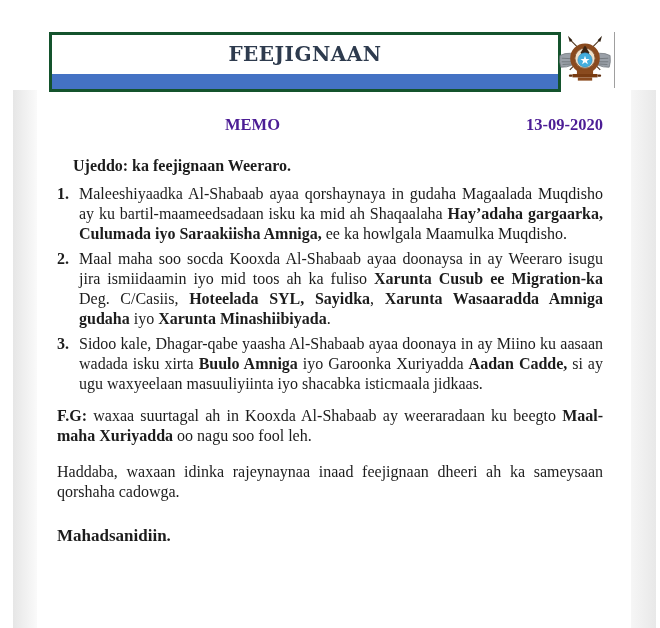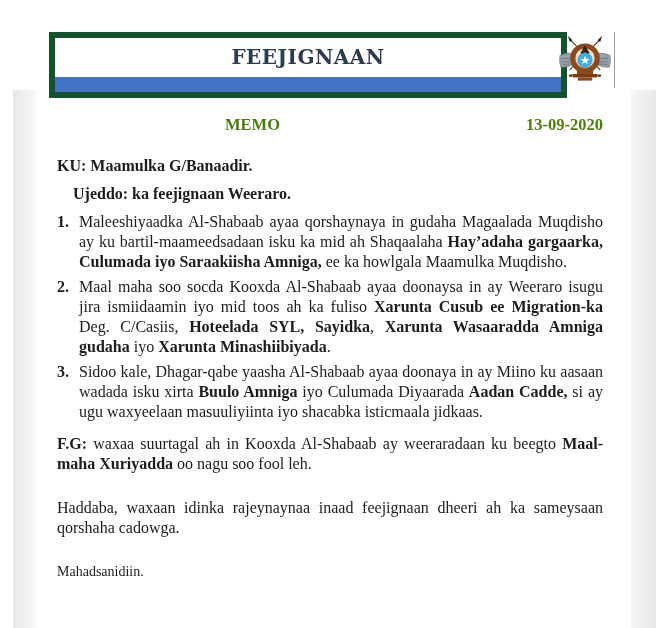--- a/index.html
+++ b/index.html
@@ -14,55 +14,55 @@
     position:absolute;left:13px;top:90px;bottom:0;width:24px;
     background:linear-gradient(to right,#e6e6e6,#fafafa);
   }
   .shadow-right{
     position:absolute;right:4px;top:90px;bottom:0;width:25px;
     background:linear-gradient(to right,#f6f6f6,#e8e8e8);
   }
   
   .title-box{
     position:absolute;left:49px;top:32px;width:506px;
-    border:6px solid #14532d;
+    border:3px solid #14532d;
   }
   .title-text{
     height:39px;line-height:39px;text-align:center;
     font-family:"DejaVu Serif", serif;
     font-size:20px;font-weight:bold;color:#2e3b4e;letter-spacing:.5px;
     background:#ffffff;
   }
   .title-bar{height:15px;background:#4472c4;}
   .logo-wrap{
     position:absolute;left:556px;top:32px;width:58px;height:56px;
     display:flex;align-items:center;justify-content:center;
     border-right:1px solid #9f9f9f;
   }
   
   .memo-row{
     position:absolute;left:57px;right:57px;top:115px;height:20px;
-    font-weight:bold;font-size:16.5px;color:#4d7c0f;
+    font-weight:bold;font-size:16.5px;color:#4c1d95;
   }
   .memo-title{position:absolute;left:168px;top:0;}
   .memo-date{position:absolute;right:0;top:0;}
   
   .content{
     position:absolute;left:57px;right:57px;top:156px;
     font-size:16px;line-height:20px;color:#1c1c1c;
   }
   .to-line{font-weight:bold;margin:0 0 8px;}
   .subject-line{font-weight:bold;margin:0 16px 8px;}
   .item{display:flex;margin:0 0 5px;}
   .item .num{width:22px;flex:none;font-weight:bold;}
   .item .itxt{flex:1;text-align:justify;}
   .b{font-weight:bold;}
   .note-par{margin:12px 0 16px;text-align:justify;}
-  .closing-par{margin:24px 0 0;text-align:justify;}
-  .signoff{margin:24px 0 4px;font-weight:normal;font-size:14px;}
+  .closing-par{margin:16px 0 0;text-align:justify;}
+  .signoff{margin:24px 0 4px;font-weight:bold;font-size:17px;}
 </style>
 </head>
 <body>
 
 <div class="page">
 
   <div class="shadow-left"></div>
   <div class="shadow-right"></div>
 
   <div class="title-box">
@@ -101,36 +101,35 @@
     </svg>
   </div>
 
   <div class="memo-row">
     <span class="memo-title">MEMO</span>
     <span class="memo-date">13-09-2020</span>
   </div>
 
   <div class="content">
 
-    <p class="to-line">KU: Maamulka G/Banaadir.</p>
     <p class="subject-line">Ujeddo: ka feejignaan Weeraro.</p>
 
     <div class="item">
       <span class="num">1.</span>
       <span class="itxt"><span>Maleeshiyaadka Al-Shabaab ayaa qorshaynaya in gudaha Magaalada Muqdisho ay ku bartil-maameedsadaan isku ka mid ah Shaqaalaha </span><span class="b">Hay’adaha gargaarka, Culumada iyo Saraakiisha Amniga, </span><span> ee ka howlgala Maamulka Muqdisho.</span></span>
     </div>
 
     <div class="item">
       <span class="num">2.</span>
       <span class="itxt"><span>Maal maha soo socda Kooxda Al-Shabaab ayaa doonaysa in ay Weeraro isugu jira ismiidaamin iyo mid toos ah ka fuliso </span><span class="b">Xarunta Cusub ee Migration-ka</span><span> Deg. C/Casiis, </span><span class="b">Hoteelada SYL, Sayidka</span><span>, </span><span class="b">Xarunta Wasaaradda Amniga gudaha</span><span> iyo </span><span class="b">Xarunta Minashiibiyada</span><span>.</span></span>
     </div>
 
     <div class="item">
       <span class="num">3.</span>
-      <span class="itxt"><span>Sidoo kale, Dhagar-qabe yaasha Al-Shabaab ayaa doonaya in ay Miino ku aasaan wadada isku xirta </span><span class="b">Buulo Amniga</span><span> iyo Culumada Diyaarada </span><span class="b">Aadan Cadde,</span><span> si ay ugu waxyeelaan masuuliyiinta iyo shacabka isticmaala jidkaas.</span></span>
+      <span class="itxt"><span>Sidoo kale, Dhagar-qabe yaasha Al-Shabaab ayaa doonaya in ay Miino ku aasaan wadada isku xirta </span><span class="b">Buulo Amniga</span><span> iyo Garoonka Xuriyadda </span><span class="b">Aadan Cadde,</span><span> si ay ugu waxyeelaan masuuliyiinta iyo shacabka isticmaala jidkaas.</span></span>
     </div>
 
     <p class="note-par"><span class="b">F.G:</span><span> waxaa suurtagal ah in Kooxda Al-Shabaab ay weeraradaan ku beegto </span><span class="b">Maal-maha Xuriyadda</span><span> oo nagu soo fool leh.</span></p>
 
     <p class="closing-par">Haddaba, waxaan idinka rajeynaynaa inaad feejignaan dheeri ah ka sameysaan qorshaha cadowga.</p>
 
     <p class="signoff">Mahadsanidiin.</p>
 
   </div>
 </div>

